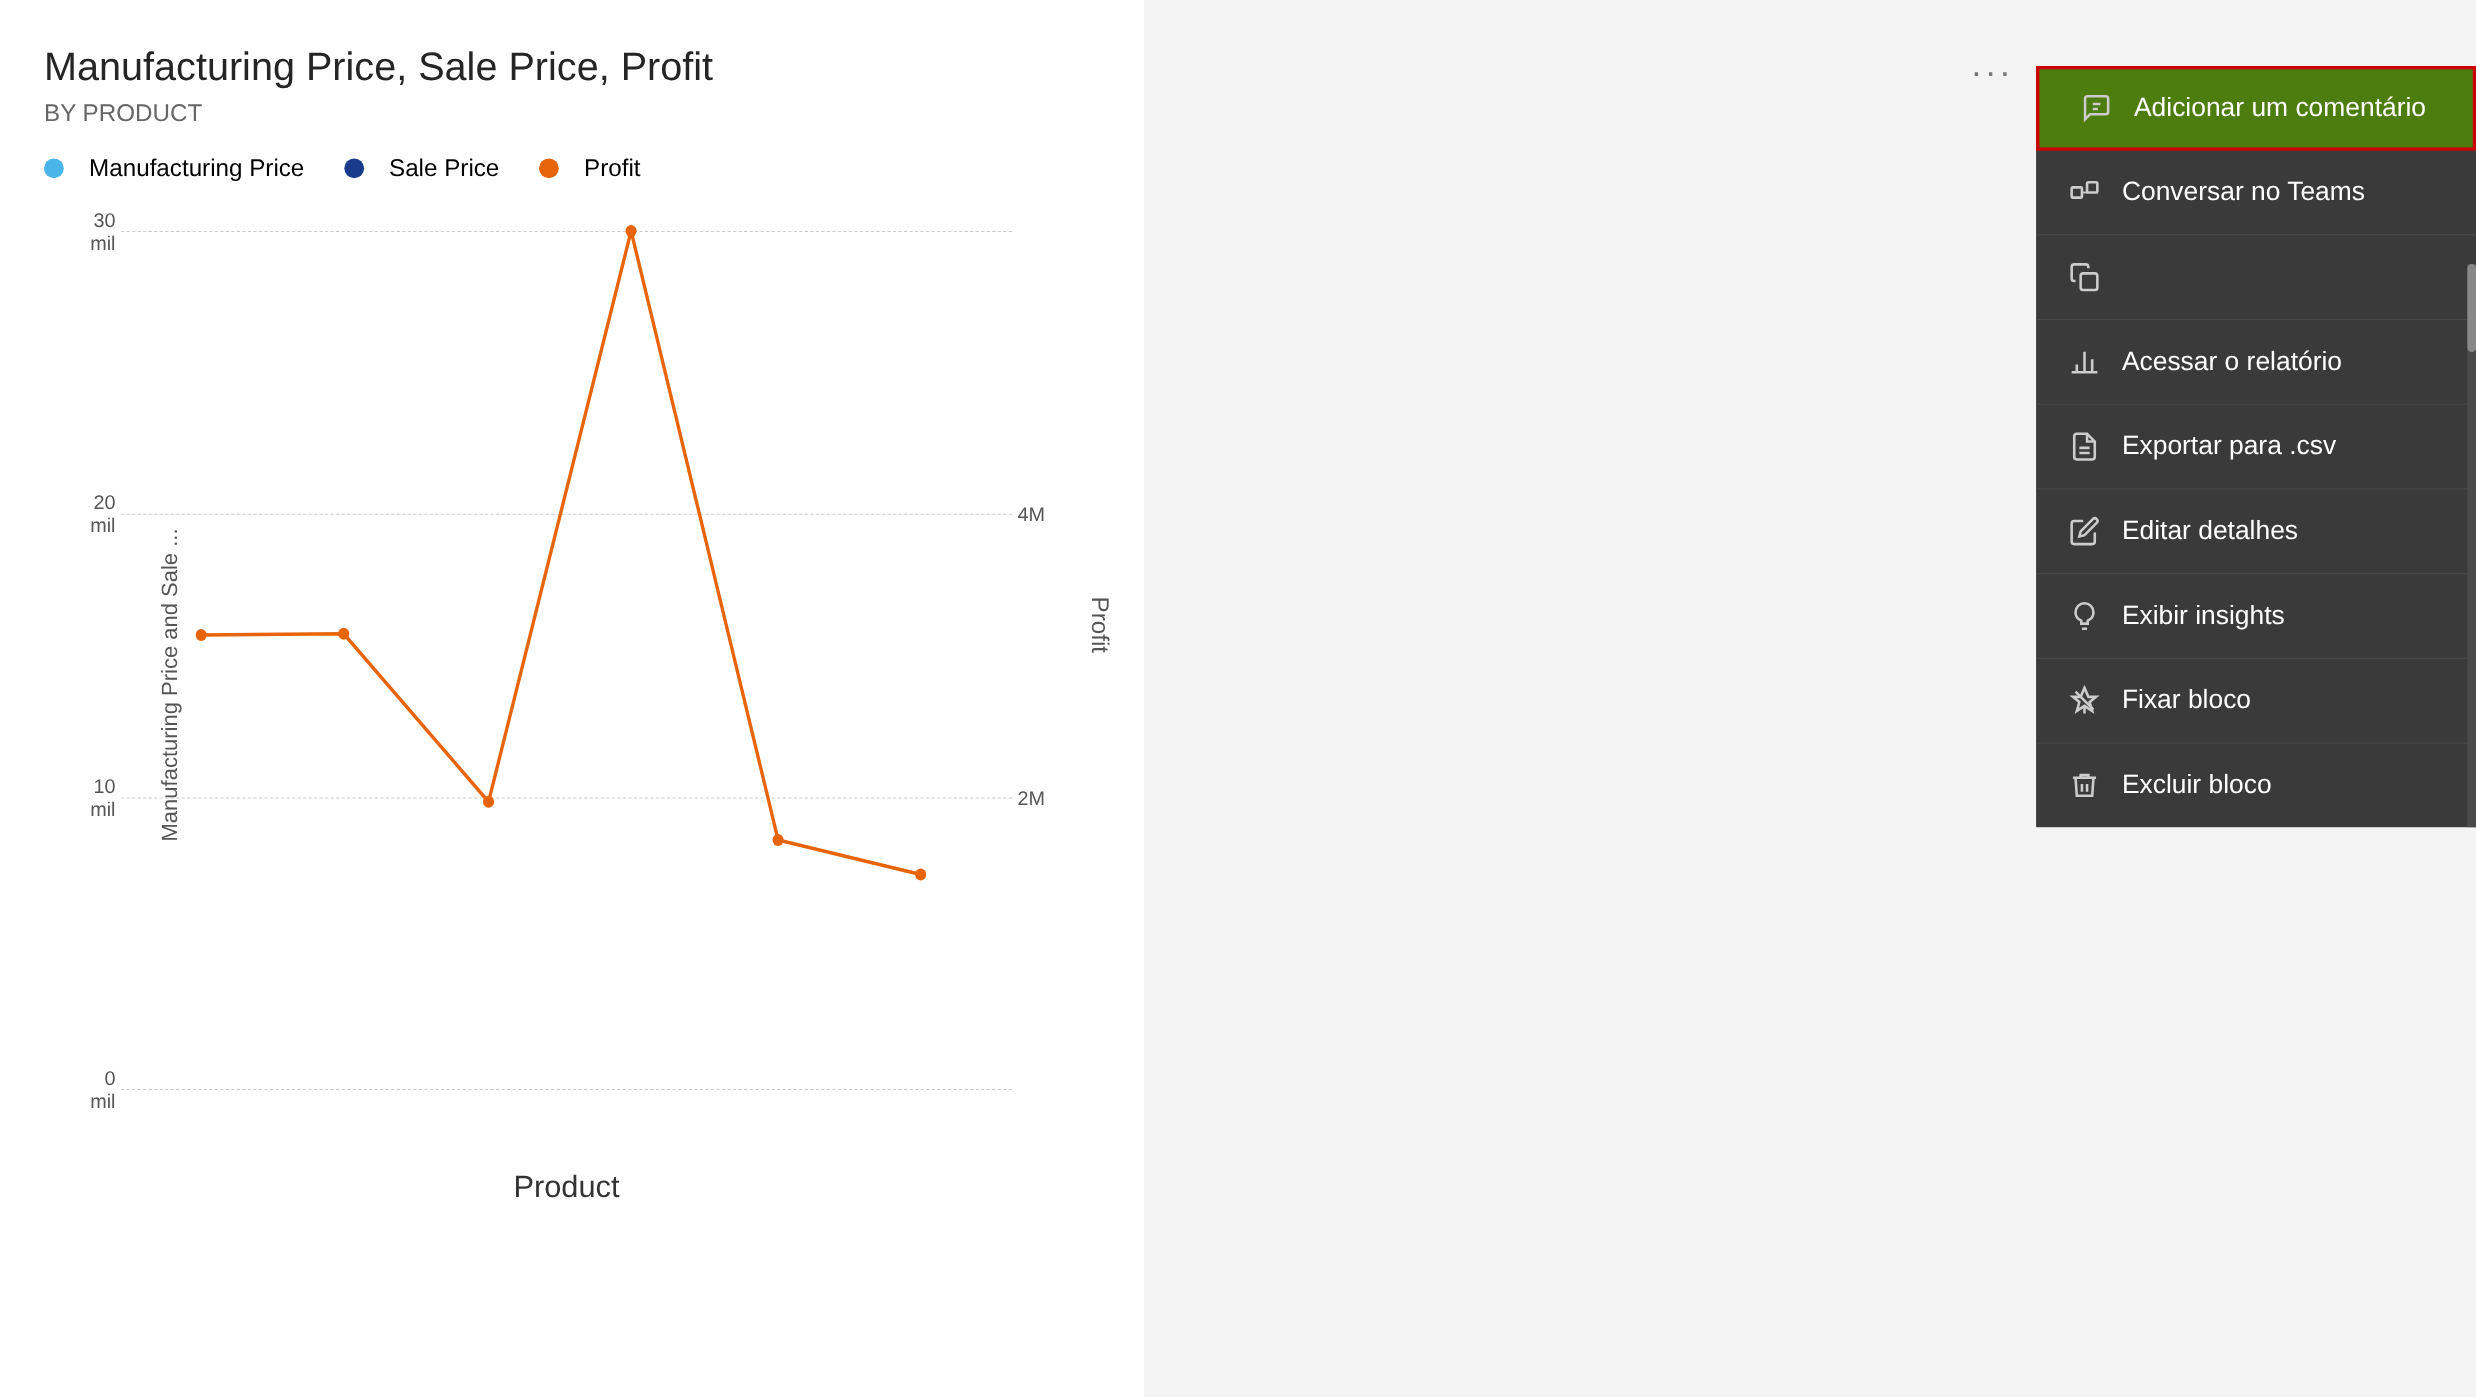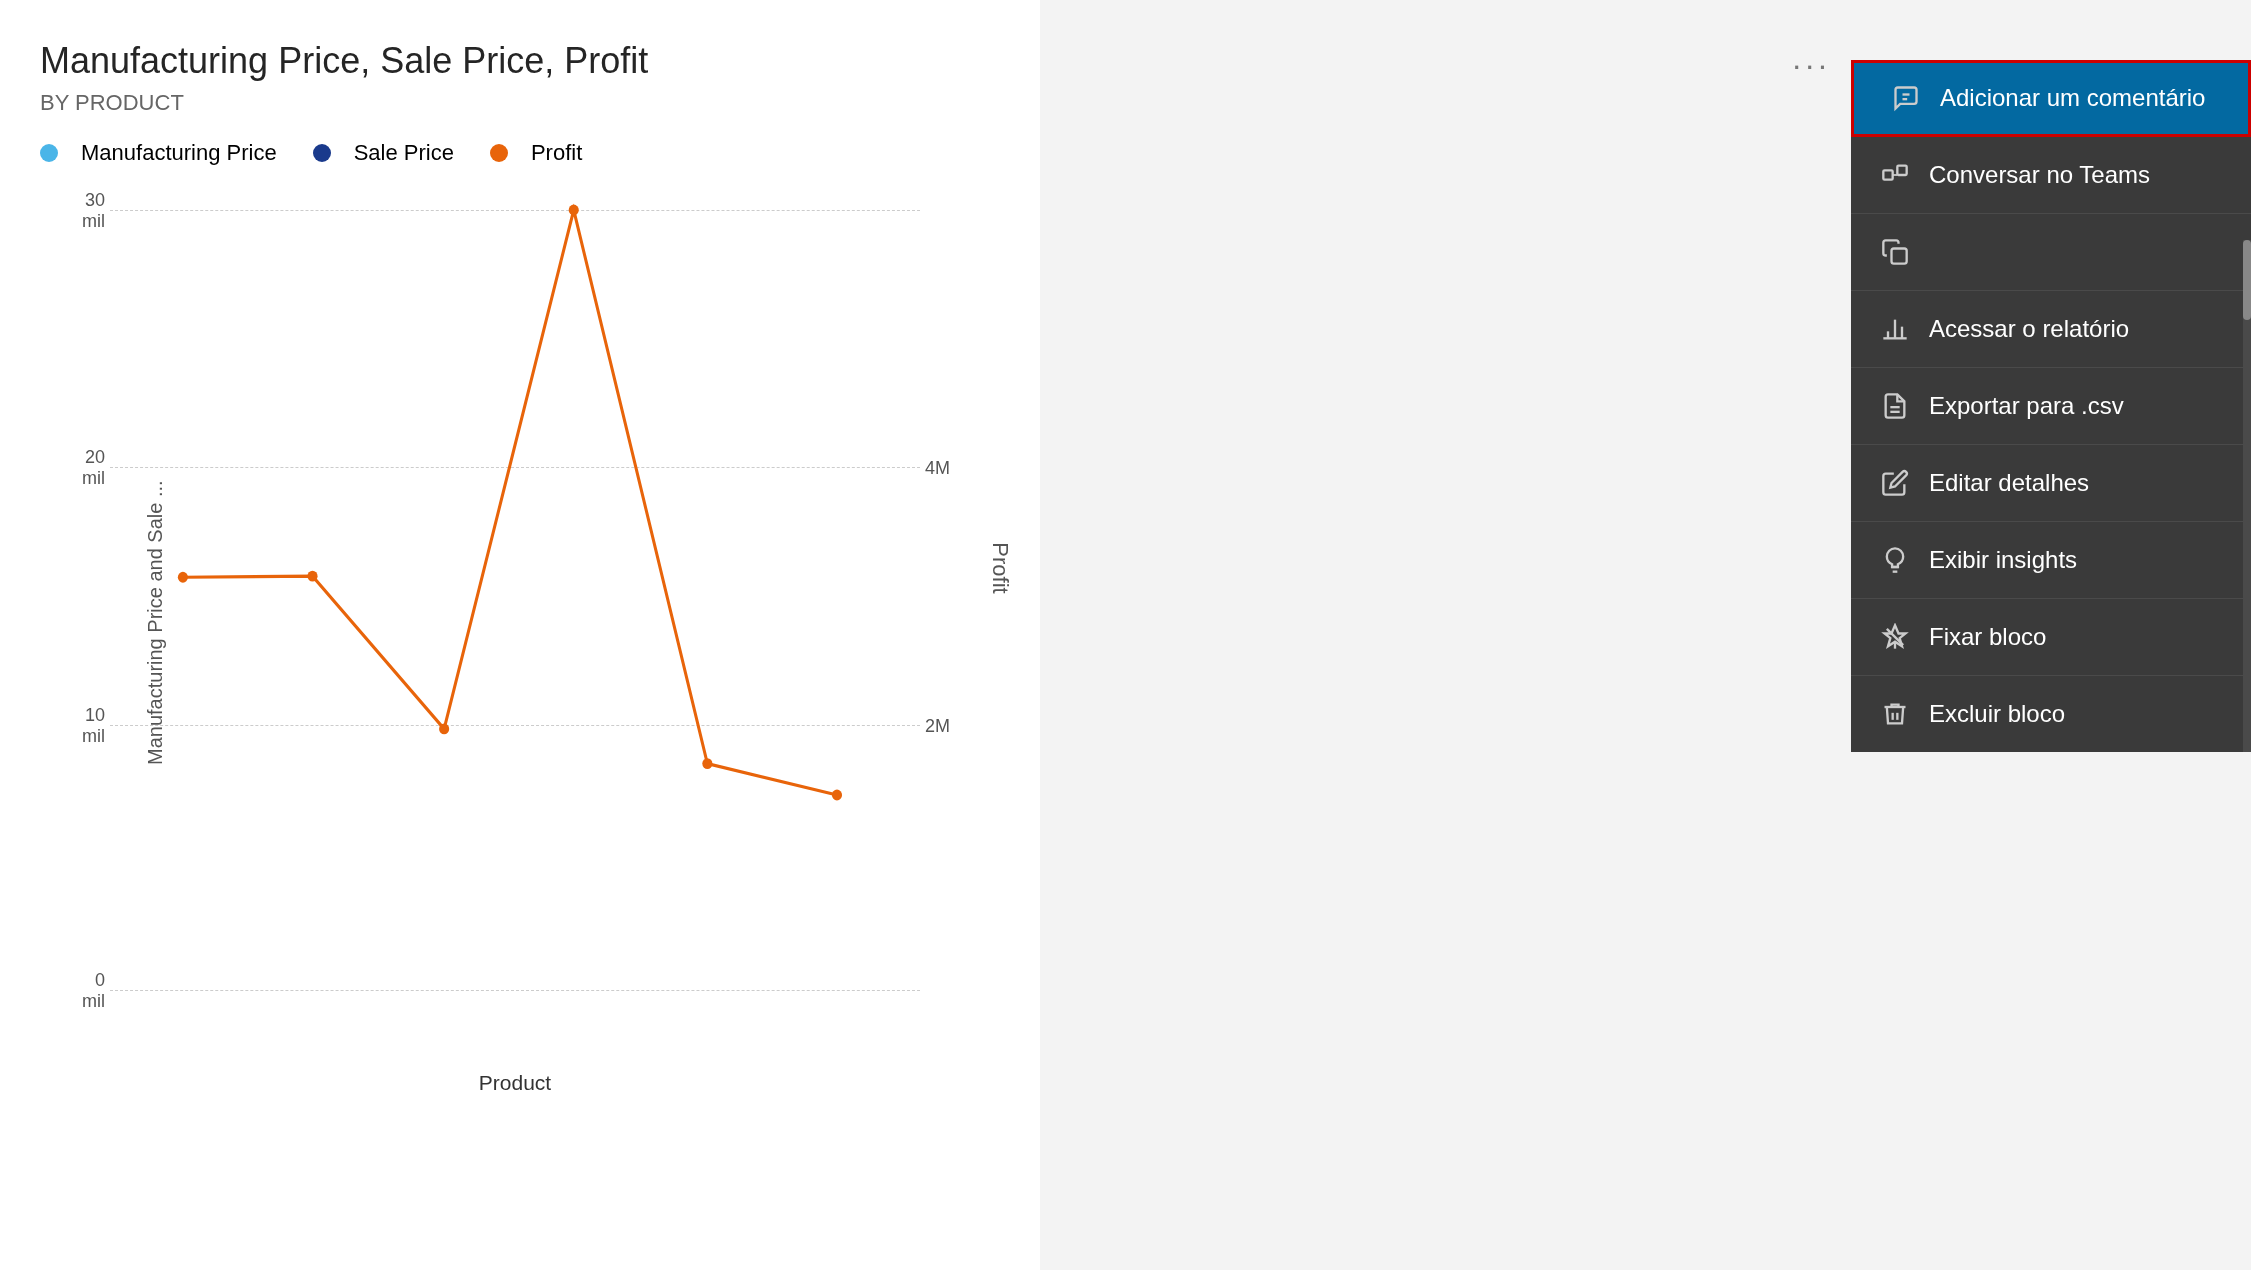--- a/index.html
+++ b/index.html
@@ -120,21 +120,21 @@
       font-size: 20px;
       color: #444;
       text-align: center;
       flex: 1;
     }
     .x-axis-title {
       position: absolute;
       bottom: -105px;
       left: 0; right: 0;
       text-align: center;
-      font-size: 21px;
+      font-size: 28px;
       color: #333;
     }
     
     .line-svg {
       position: absolute;
       left: 0; top: 0;
       width: 100%; height: 100%;
       overflow: visible;
     }
 
@@ -156,21 +156,21 @@
       font-size: 24px;
       cursor: pointer;
       border-bottom: 1px solid #4a4a4a;
     }
     .context-menu-item:last-child {
       border-bottom: none;
     }
     .context-menu-item.highlighted {
       outline: 3px solid #cc0000;
       outline-offset: -3px;
-      background: #0369a1;
+      background: #4d7c0f;
       padding-left: 39px;
     }
     .menu-icon {
       width: 32px;
       height: 32px;
       flex-shrink: 0;
       display: flex;
       align-items: center;
       justify-content: center;
       font-size: 24px;

